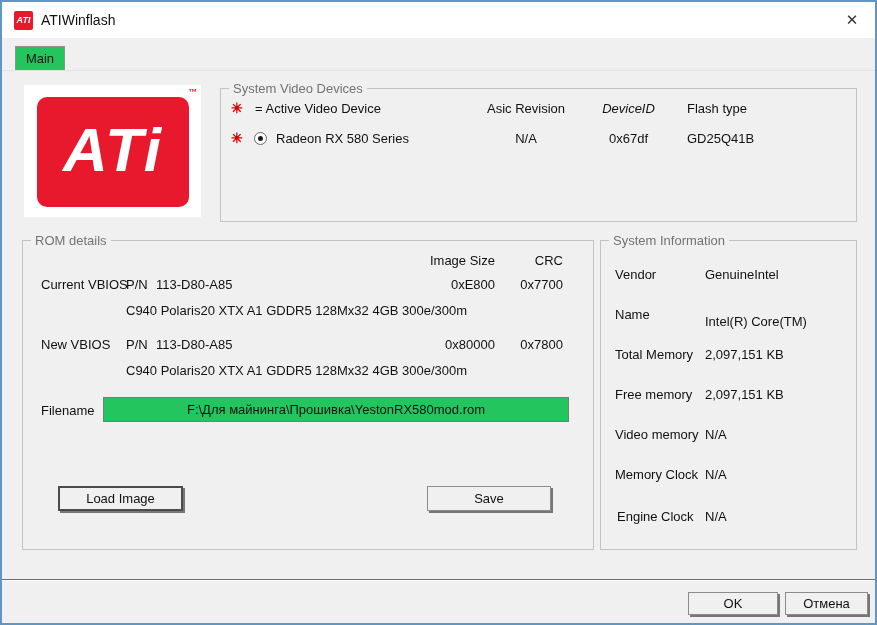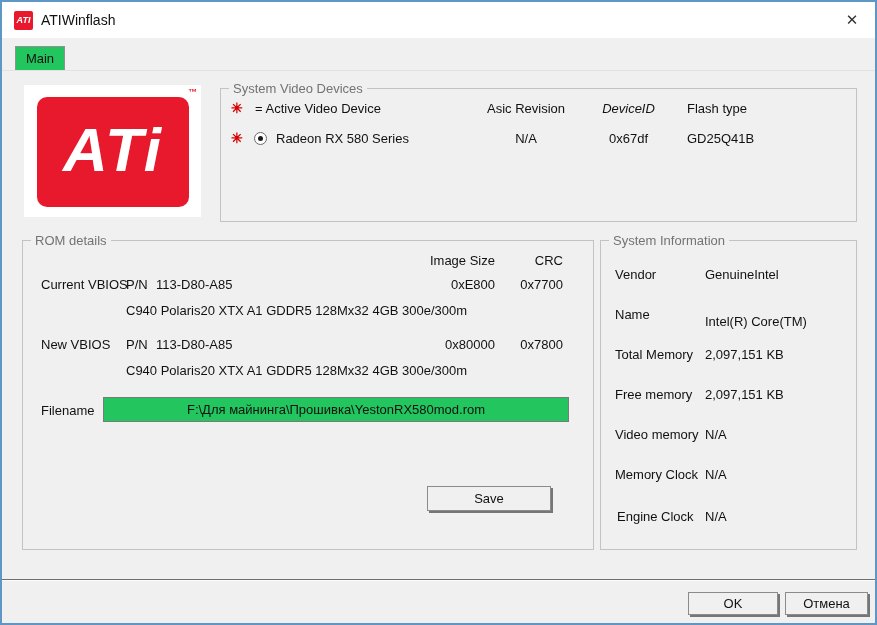--- a/index.html
+++ b/index.html
@@ -179,20 +179,21 @@
     <span class="abs" style="left:18px; top:96px;">New VBIOS</span>
     <span class="abs" style="left:103px; top:96px;">P/N</span>
     <span class="abs" style="left:133px; top:96px;">113-D80-A85</span>
     <span class="abs" style="left:375px; top:96px; width:97px; text-align:right;">0x80000</span>
     <span class="abs" style="left:460px; top:96px; width:80px; text-align:right;">0x7800</span>
     <span class="abs" style="left:103px; top:122px;">C940 Polaris20 XTX A1 GDDR5 128Mx32 4GB 300e/300m</span>
 
     <span class="abs" style="left:18px; top:162px;">Filename</span>
     <input class="filename-input" type="text" value="F:\Для майнинга\Прошивка\YestonRX580mod.rom" style="">
 
+    <button class="btn btn-focused" style="left:35px; top:245px; width:125px;">Load Image</button>
     <button class="btn" style="left:404px; top:245px; width:124px;">Save</button>
   </div>
 
   <div class="groupbox gb-sys">
     <span class="legend">System Information</span>
 
     <span class="abs" style="left:14px; top:26px;">Vendor</span>
     <span class="abs" style="left:104px; top:26px;">GenuineIntel</span>
 
     <span class="abs" style="left:14px; top:66px;">Name</span>

